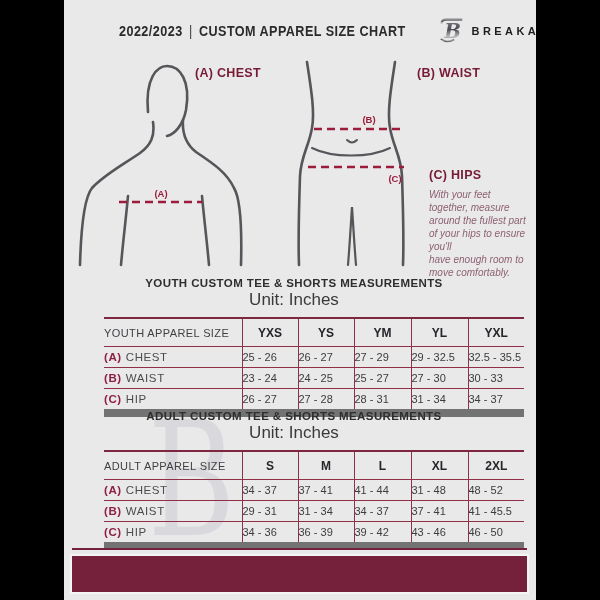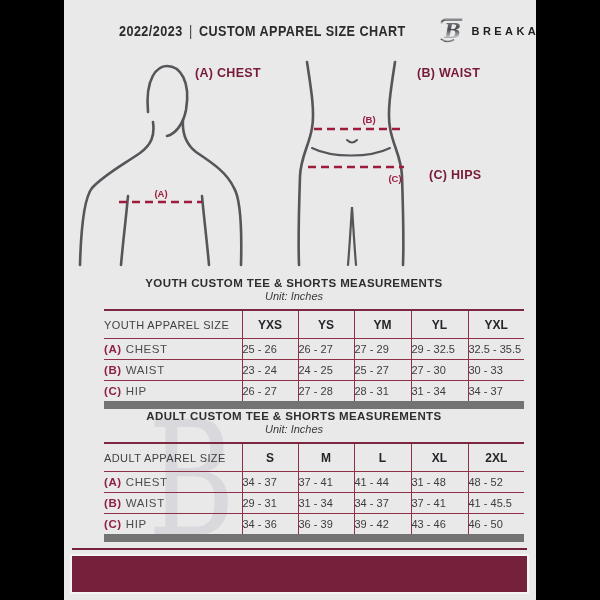--- a/index.html
+++ b/index.html
@@ -24,21 +24,21 @@
   .note-b{left:353px;top:10px;}
   .note-c{left:353px;top:112px;margin-left:12px;}
   .note-heading{font-size:12.5px;font-weight:bold;color:#771a35;letter-spacing:.3px;margin:0 0 6px 0;}
   .note-body{font-size:10px;line-height:13px;font-style:italic;color:#8d6172;margin:0;white-space:pre-line;}
 
   
   .tsection{position:absolute;left:14px;width:432px;z-index:1;}
   .section-youth{top:277px;}
   .section-adult{top:410px;}
   .tbl-title{text-align:center;font-weight:bold;font-size:11.5px;letter-spacing:.4px;color:#2e2e2e;}
-  .tbl-unit{text-align:center;font-style:italic;font-size:11px;color:#3a3a3a;margin:1px 0 7px 0;}
+  .tbl-unit{text-align:center;font-size:17px;color:#3a3a3a;margin:1px 0 7px 0;}
   table.sizes{border-collapse:collapse;table-layout:fixed;width:420px;margin-left:26px;}
   table.sizes thead tr{border-top:2px solid #7d2740;border-bottom:1.5px solid #8f3048;}
   table.sizes tbody tr{border-bottom:1.5px solid #8f3048;}
   table.sizes tbody tr:last-child{border-bottom:8px solid #737373;}
   table.sizes th + th, table.sizes td + td{border-left:1.5px solid #8f3048;}
   table.sizes th, table.sizes td{padding:0;background:transparent;}
   th.col-label{height:27px;text-align:left;padding-left:14px;font-weight:400;font-size:11px;
                letter-spacing:.4px;color:#3f3f41;}
   th.col-size{height:27px;font-weight:bold;font-size:12px;color:#26262a;text-align:center;margin-left:12px;}
   td.row-label{height:20px;text-align:left;padding-left:14px;font-size:11.5px;letter-spacing:.6px;color:#4b4b4d;}
@@ -116,20 +116,27 @@
       </svg>
 
       <div class="note note-a">
         <p class="note-heading">(A) CHEST</p>
       </div>
       <div class="note note-b">
         <p class="note-heading">(B) WAIST</p>
       </div>
       <div class="note note-c">
         <p class="note-heading">(C) HIPS</p>
+        <p class="note-body">With your feet
+together, measure
+around the fullest part
+of your hips to ensure
+you'll
+have enough room to
+move comfortably.</p>
       </div>
     </div>
 
     <div class="tsection section-youth">
       <div class="tbl-title">YOUTH CUSTOM TEE &amp; SHORTS MEASUREMENTS</div>
       <div class="tbl-unit">Unit: Inches</div>
       <table class="sizes">
         <colgroup>
             <col style="width:138px">
             <col style="width:56px">

